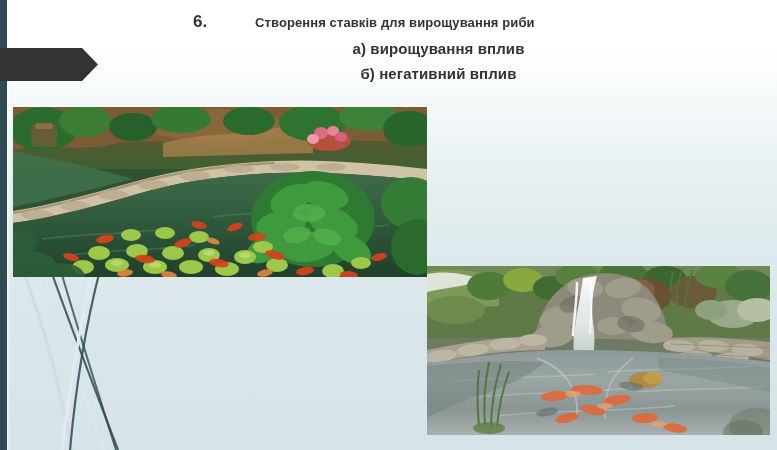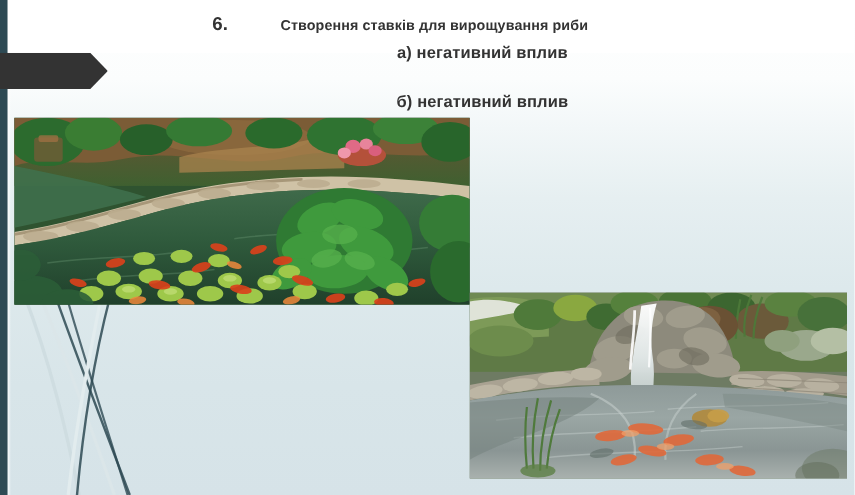--- a/index.html
+++ b/index.html
@@ -97,21 +97,21 @@
     text-align: center;
     padding-left: 100px;
     margin-top: 8px;
   }
   .sub-row .sub-text {
     font-size: 15px;
     font-weight: bold;
     color: #333333;
     letter-spacing: 0.1px;
   }
-  .sub-row.second { margin-top: 26px; }
+  .sub-row.second { margin-top: 7px; }
 
   
   .swoosh-layer {
     position: absolute;
     left: 0;
     top: 0;
     width: 777px;
     height: 450px;
     pointer-events: none;
   }
@@ -158,21 +158,21 @@
   <div class="left-band-inner"></div>
 
   <div class="arrow-banner"></div>
 
   <div class="title-block">
     <div class="title-row">
       <span class="title-num">6.</span>
       <span class="title-text">Створення ставків для вирощування риби</span>
     </div>
     <div class="sub-row">
-      <span class="sub-text">а) негативний вплив</span>
+      <span class="sub-text">а) вирощування вплив</span>
     </div>
     <div class="sub-row second">
       <span class="sub-text">б)  негативний вплив</span>
     </div>
   </div>
 
   <div class="photo1">
     <svg class="photo-svg" viewBox="0 0 414 170" preserveAspectRatio="none">
       <defs>
         <linearGradient id="w1" x1="0" y1="0" x2="0" y2="1">

